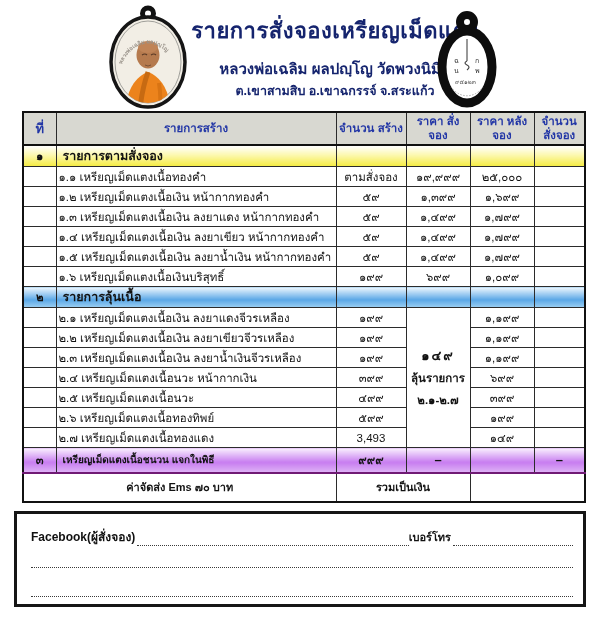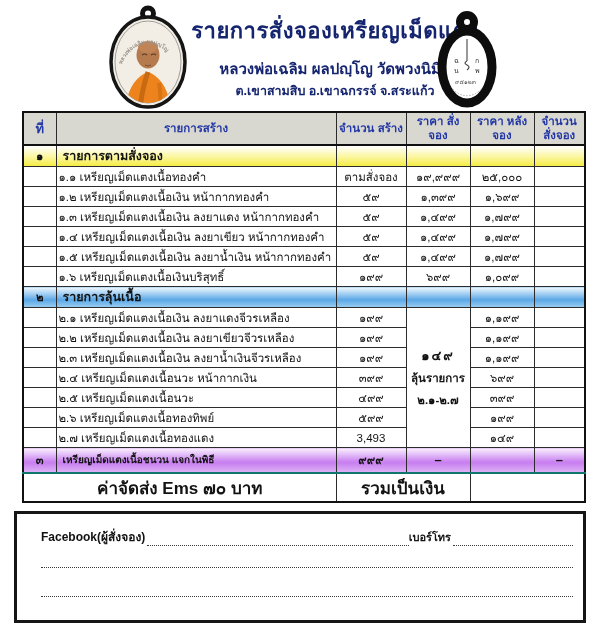--- a/index.html
+++ b/index.html
@@ -37,26 +37,26 @@
   tr.sec-p td { background:linear-gradient(180deg,#f9effe 0%,#c77cf0 58%,#dfb4f6 100%); height:25px; }
   tr.sec-y td.c-item, tr.sec-b td.c-item { padding-left:6px; font-size:12.5px; }
   tr.sec-p td.c-item { padding-left:6px; font-size:10px; }
   tr.sec-p td.c-pre, tr.sec-p td.c-order { font-size:13px; }
 
   td.merge-cell { background:#ffffff; color:#e62e24; font-weight:bold; text-align:center;
     vertical-align:middle; white-space:normal; }
   td.merge-cell div { line-height:1.1; margin:9px 0; font-size:11.5px; }
   td.merge-cell div:first-child { font-size:13px; letter-spacing:2px; }
 
-  table.order tfoot td { height:29px; border-top:2px solid #0f766e; font-weight:bold;
-    text-align:center; font-size:17px; background:#fff; }
+  table.order tfoot td { height:29px; border-top:2px solid #701a75; font-weight:bold;
+    text-align:center; font-size:11px; background:#fff; }
 
   
-  .contact { position:absolute; left:14px; right:14px; top:511px; height:112px;
-    border:3px solid #161616; padding:10px 10px 0 24px; }
+  .contact { position:absolute; left:14px; right:14px; top:511px; height:96px;
+    border:3px solid #161616; padding:10px 10px 0 14px; }
   .c-line { display:flex; align-items:flex-end; margin-top:7px; font-size:12px;
     font-weight:bold; color:#111; }
   .c-line:first-child { margin-top:3px; }
   .c-label { white-space:nowrap; padding-right:2px; }
   .dots { flex:1; height:15px; border-bottom:1.6px dotted #3a3a3a; }
   .dots.short { flex:0 0 120px; }
 </style>
 </head>
 <body>
 

